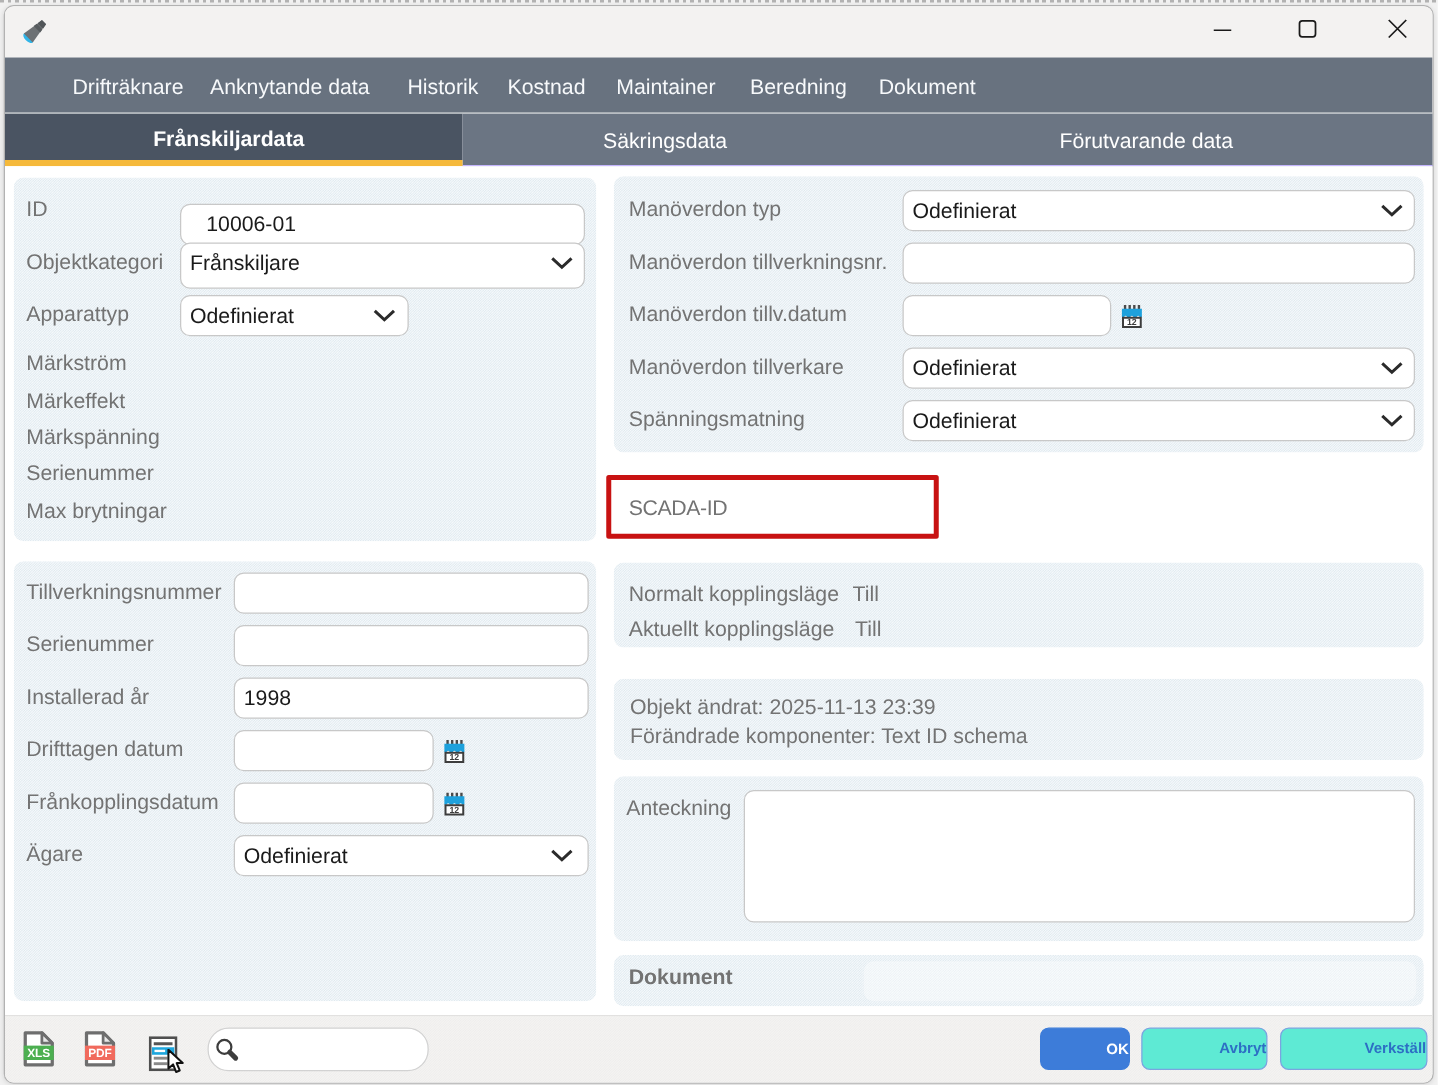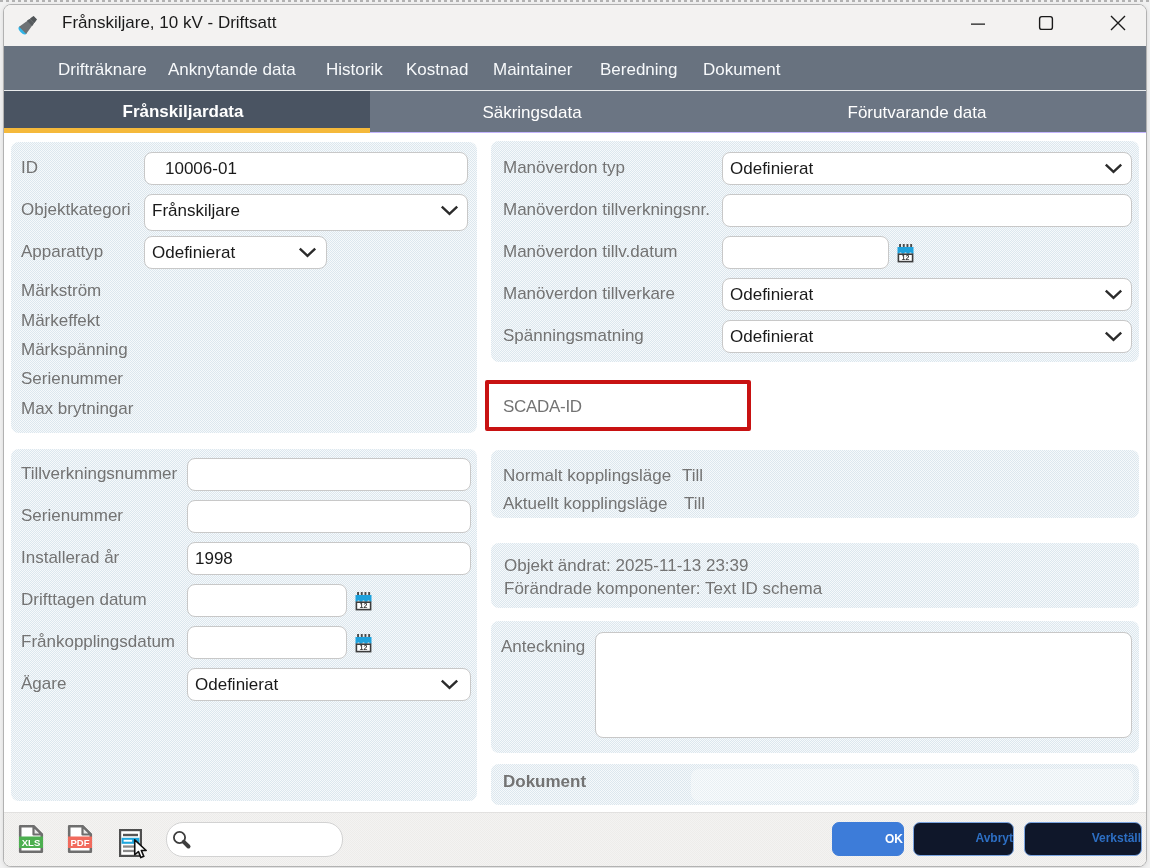--- a/index.html
+++ b/index.html
@@ -30,37 +30,36 @@
   background-size:2px 2px;background-position:0 0,1px 1px;}
 .lbl{position:absolute;font-size:17px;line-height:20px;color:#737373;white-space:nowrap;}
 .inp{position:absolute;background:#fff;border:1px solid #c8c8c8;border-radius:8px;
   font-size:17px;color:#1a1a1a;line-height:31px;padding-left:7px;white-space:nowrap;}
 .chev{position:absolute;width:19px;height:11px;}
 
 #footer{position:absolute;left:0;top:807px;width:100%;height:56px;border-top:1px solid #e2e1e0;background-image:linear-gradient(45deg,#edecea 25%,transparent 25%,transparent 75%,#edecea 75%),linear-gradient(45deg,#edecea 25%,#f4f3f2 25%,#f4f3f2 75%,#edecea 75%);background-size:2px 2px;background-position:0 0,1px 1px;}
 .btn{position:absolute;border-radius:7px;font-size:12px;font-weight:bold;
   text-align:right;line-height:32px;}
 .btn.primary{background:#3d7cd9;color:#fff;border:1px solid #3d7cd9;}
-.btn.sec{background:#0f172a;color:#2d6fc4;border:1px solid #7aa4e0;line-height:30px;}
+.btn.sec{background:#5eead4;color:#2d6fc4;border:1px solid #7aa4e0;line-height:30px;}
 #redbox{position:absolute;left:481px;top:375px;width:266px;height:51px;
   border:4px solid #c81212;border-radius:2px;z-index:30;}
 </style></head>
 <body>
 <div id="topdash"></div>
 <div id="win">
   <div id="titlebar"></div>
   <svg style="position:absolute;left:13px;top:8px;" width="23" height="23" viewBox="0 0 23 23">
     <g transform="rotate(-45 11.5 11.5)">
       <ellipse cx="3.2" cy="11.5" rx="2.7" ry="5" fill="#31b5e8"></ellipse>
       <polygon points="3.2,6.5 21,9.4 21,13.6 3.2,16.5" fill="#6d7174"></polygon>
       <polygon points="13,7.8 16,8.3 16,14.7 13,15.2" fill="#565b5e"></polygon>
       <polygon points="16.8,8.4 21,9.1 21,13.9 16.8,14.6" fill="#515659"></polygon>
     </g>
   </svg>
-  <div id="title">Frånskiljare, 10 kV - Driftsatt</div>
   <svg style="position:absolute;left:966px;top:11px;" width="16" height="16" viewBox="0 0 16 16">
       <path d="M1 8.2 H15" stroke="#1a1a1a" stroke-width="1.3"></path>
     </svg>
   <svg style="position:absolute;left:1033px;top:9px;" width="18" height="18" viewBox="0 0 18 18">
       <rect x="2.6" y="2.6" width="12.8" height="12.8" rx="2.2" fill="none" stroke="#1a1a1a" stroke-width="1.4"></rect>
     </svg>
   <svg style="position:absolute;left:1104px;top:8px;" width="20" height="20" viewBox="0 0 20 20">
       <path d="M3 3 L17 17 M17 3 L3 17" stroke="#1a1a1a" stroke-width="1.4"></path>
     </svg>
   <div id="menubar"></div>
@@ -75,21 +74,21 @@
     <div class="tab active" style="left:0;width:366px;padding-right:8px;">Frånskiljardata</div>
     <div class="tab" style="left:366px;width:778px;"></div>
     <div class="tab" style="left:428px;width:200px;background:none;">Säkringsdata</div>
     <div class="tab" style="left:813px;width:200px;background:none;">Förutvarande data</div>
   </div>
   <div id="tabunderline"></div>
   <div id="content"></div>
 
   <div class="panel" style="left:7px;top:137px;width:466px;height:291px;"></div>
   <div class="lbl" style="left:17px;top:153px;">ID</div>
-  <div class="inp" style="left:140px;top:147px;width:324px;height:33px;padding-left:20px;">10006-01</div>
+  <div class="inp" style="left:140px;top:158px;width:324px;height:33px;padding-left:20px;">10006-01</div>
   <div class="lbl" style="left:17px;top:195px;">Objektkategori</div>
   <div class="inp" style="left:140px;top:189px;width:324px;height:37px;">Frånskiljare</div>
   <svg class="chev" style="left:436px;top:200px;" viewBox="0 0 17 10">
       <path d="M1.5 1.5 L8.5 8 L15.5 1.5" fill="none" stroke="#2b2b2b" stroke-width="2.2"></path>
     </svg>
   <div class="lbl" style="left:17px;top:237px;">Apparattyp</div>
   <div class="inp" style="left:140px;top:231px;width:183px;height:33px;">Odefinierat</div>
   <svg class="chev" style="left:294px;top:242px;" viewBox="0 0 17 10">
       <path d="M1.5 1.5 L8.5 8 L15.5 1.5" fill="none" stroke="#2b2b2b" stroke-width="2.2"></path>
     </svg>

